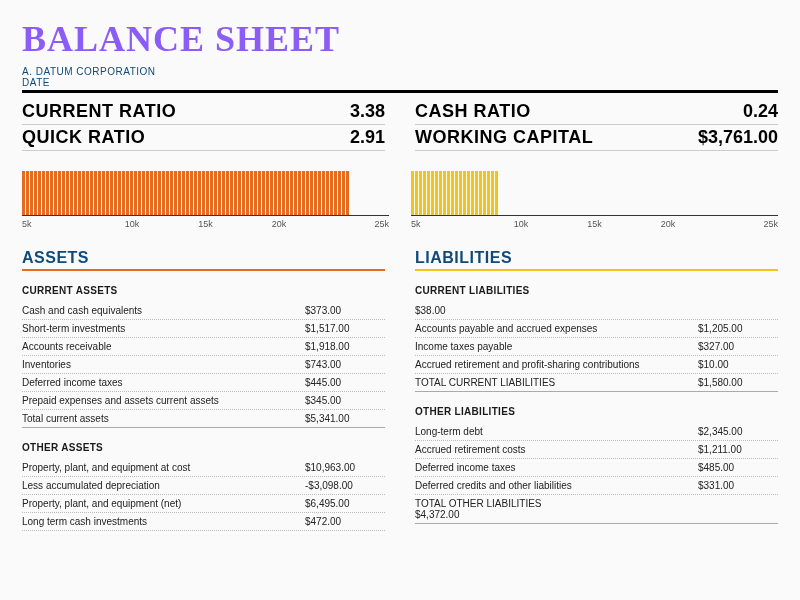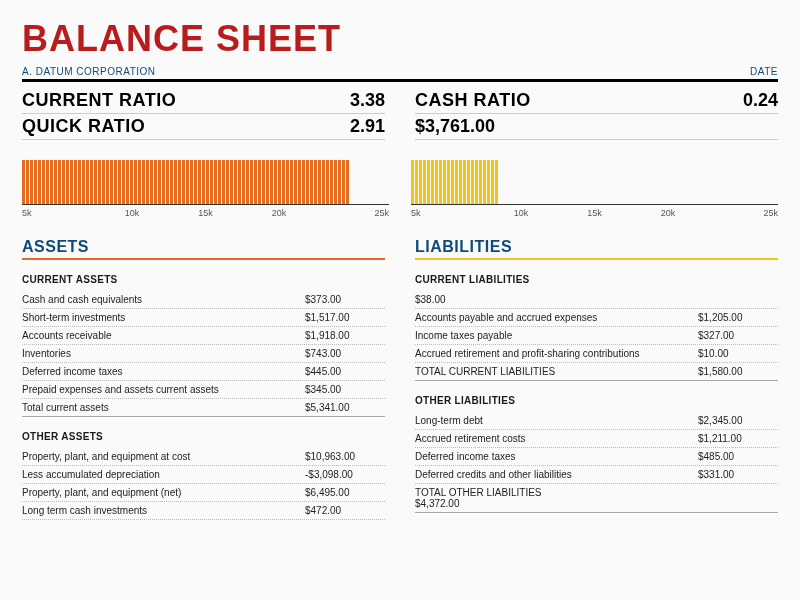--- a/index.html
+++ b/index.html
@@ -8,31 +8,32 @@
     height: 600px;
     background: #fafafa;
     font-family: Arial, Helvetica, sans-serif;
     color: #000;
     padding: 18px 22px;
     overflow: hidden;
   }
   .title {
     font-size: 36px;
     font-weight: 700;
-    color: #b91c1c;
+    color: #8b5cf6;
     letter-spacing: 1px;
-    font-family: Liberation Sans, sans-serif;
+    font-family: Liberation Serif, serif;
   }
   .subhead {
     display: flex;
     justify-content: space-between;
     font-size: 10px;
     color: #0f4a7a;
     margin-top: 6px;
     letter-spacing: 0.5px;
+    flex-direction: column;
   }
   .thickline { border-top: 3px solid #000; margin-top: 2px; margin-bottom: 6px; }
   .ratios {
     display: flex;
     gap: 30px;
   }
   .ratio-col {
     flex: 1;
   }
   .ratio-row {
@@ -151,20 +152,21 @@
       <span class="ratio-label">QUICK RATIO</span>
       <span class="ratio-value">2.91</span>
     </div>
   </div>
   <div class="ratio-col">
     <div class="ratio-row">
       <span class="ratio-label">CASH RATIO</span>
       <span class="ratio-value">0.24</span>
     </div>
     <div class="ratio-row">
+      <span class="ratio-label">WORKING CAPITAL</span>
       <span class="ratio-value">$3,761.00</span>
     </div>
   </div>
 </div>
 
 <div class="charts">
   <div class="chart">
     <div class="chart-bars" id="chart1">
         <div class="bar" style="background: rgb(229, 107, 31);"></div>
         <div class="bar" style="background: rgb(229, 107, 31);"></div>

